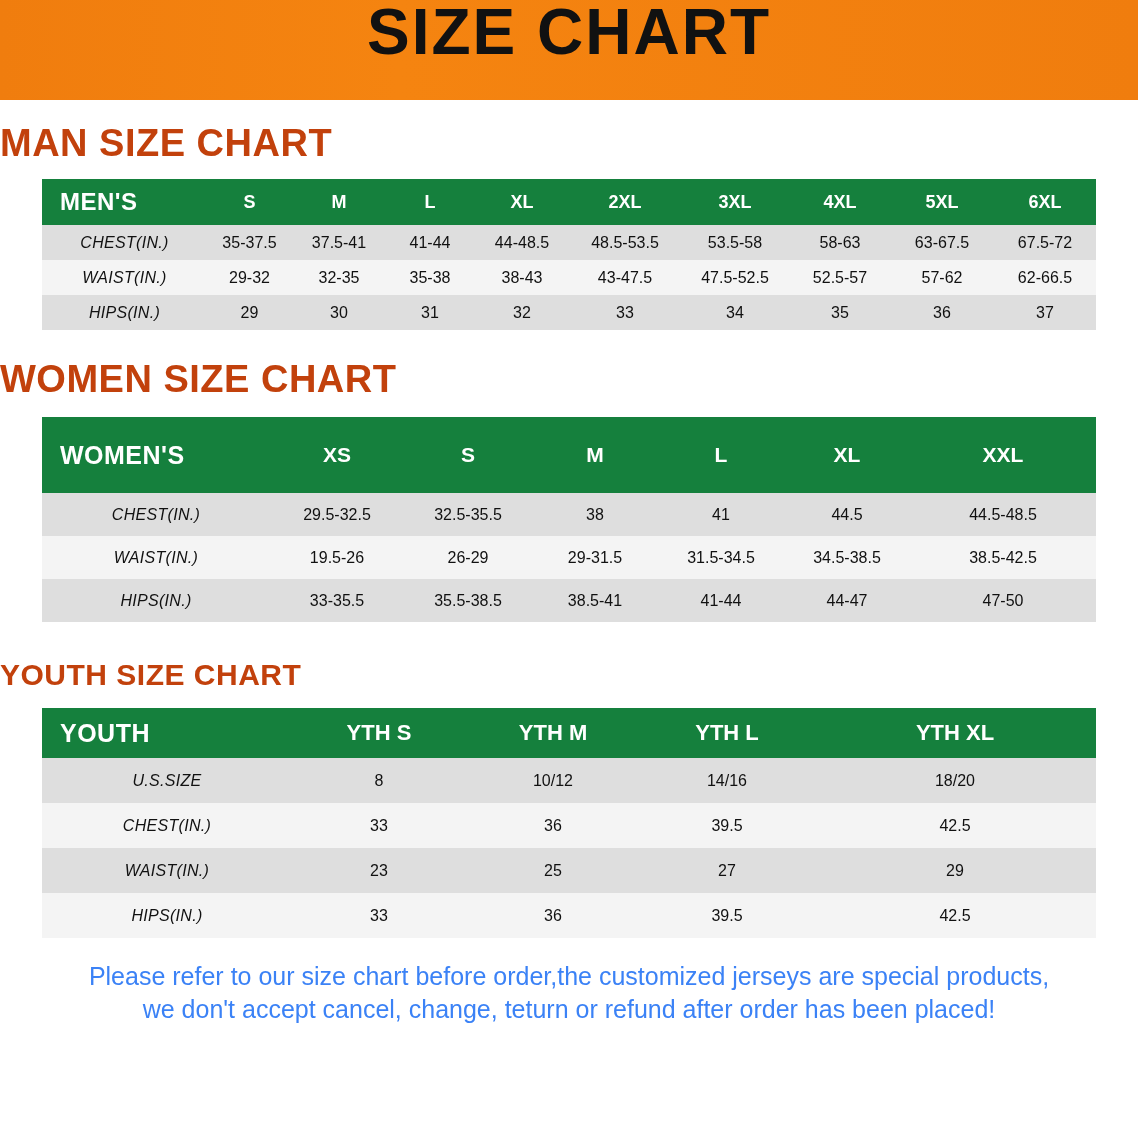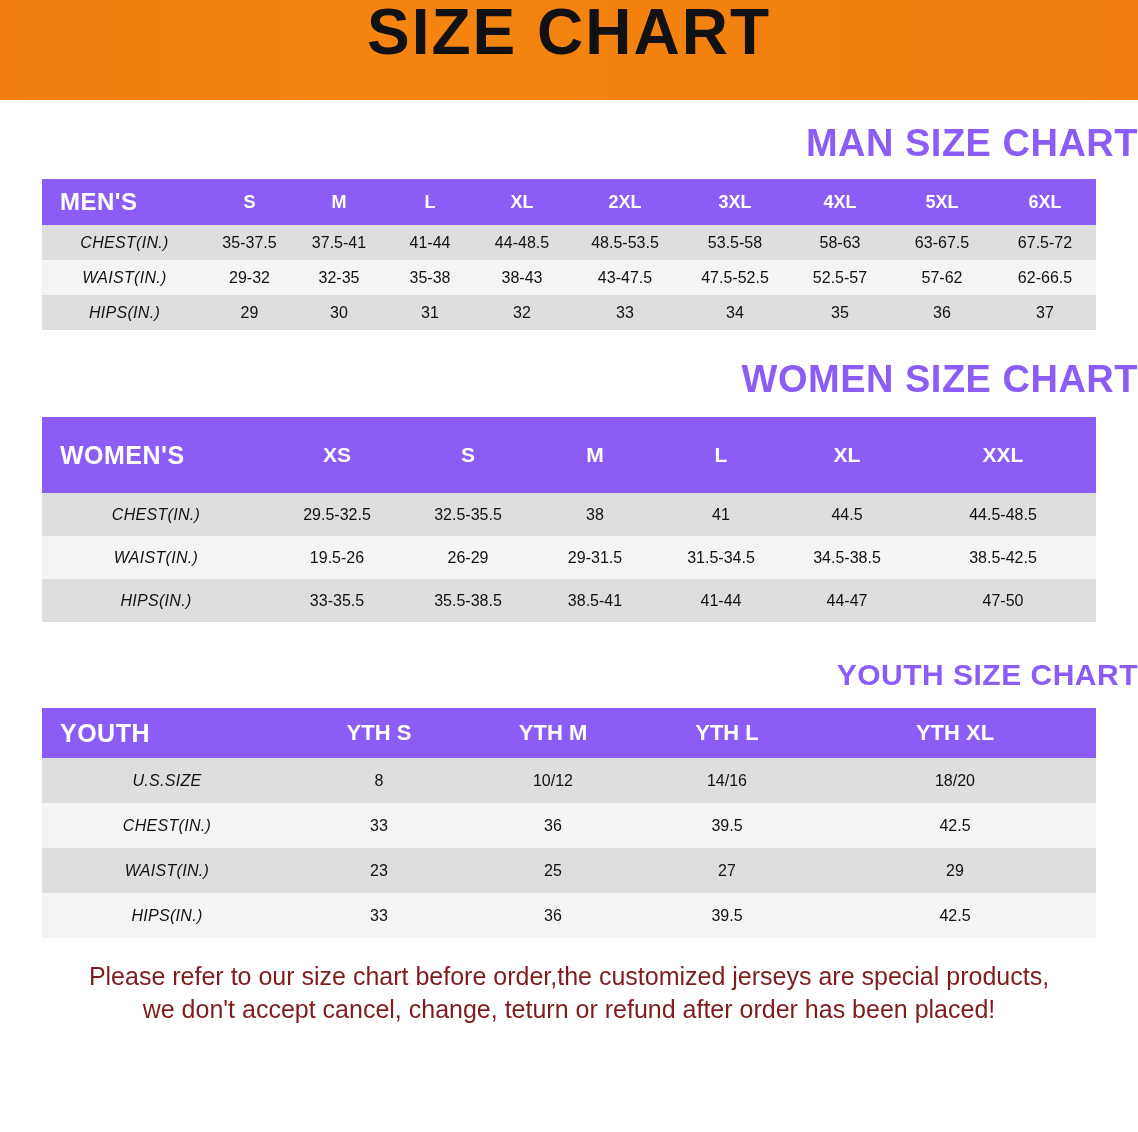--- a/index.html
+++ b/index.html
@@ -34,24 +34,24 @@
     font-weight: bold;
     font-size: 64px;
     letter-spacing: 2px;
     color: #111111;
     line-height: 1;
     text-align: center;
   }
 
   
   .section-heading {
-    text-align: right;
+    text-align: left;
     font-family: "Liberation Sans", sans-serif;
     font-weight: bold;
-    color: #8b5cf6;
+    color: #c2410c;
   }
   .h-man   { font-size: 38px; margin-top: 22px; letter-spacing: 0.5px; }
   .h-women { font-size: 38px; margin-top: 28px; letter-spacing: 0.5px; }
   .h-youth { font-size: 30px; margin-top: 36px; letter-spacing: 0.5px; }
 
   
   .table-wrap {
     margin: 0 42px;
   }
   table.size-table {
@@ -64,21 +64,21 @@
     text-align: center;
     vertical-align: middle;
     font-family: "Liberation Sans", sans-serif;
     color: #111111;
     font-size: 16px;
     font-weight: normal;
     padding: 0;
   }
   
   tr.head-row {
-    background: #8b5cf6;
+    background: #15803d;
   }
   tr.head-row td {
     color: #ffffff;
     font-weight: bold;
   }
   tr.head-row td.corner {
     text-align: left;
     padding-left: 18px;
     font-size: 23px;
     letter-spacing: 0.5px;
@@ -103,21 +103,21 @@
   .women-table td { height: 43px; font-size: 18px; }
 
   
   .youth-table tr.head-row td { height: 50px; font-size: 22px; }
   .youth-table tr.head-row td.corner { font-size: 25px; }
   .youth-table td { height: 45px; font-size: 18px; }
 
   
   .note {
     margin: 22px 40px 0 40px;
-    color: #7f1d1d;
+    color: #3b82f6;
     font-family: "Liberation Sans", sans-serif;
     font-size: 25px;
     line-height: 1.32;
     text-align: center;
   }
   .note-line { display: block; }
 </style>
 </head>
 <body>
 

